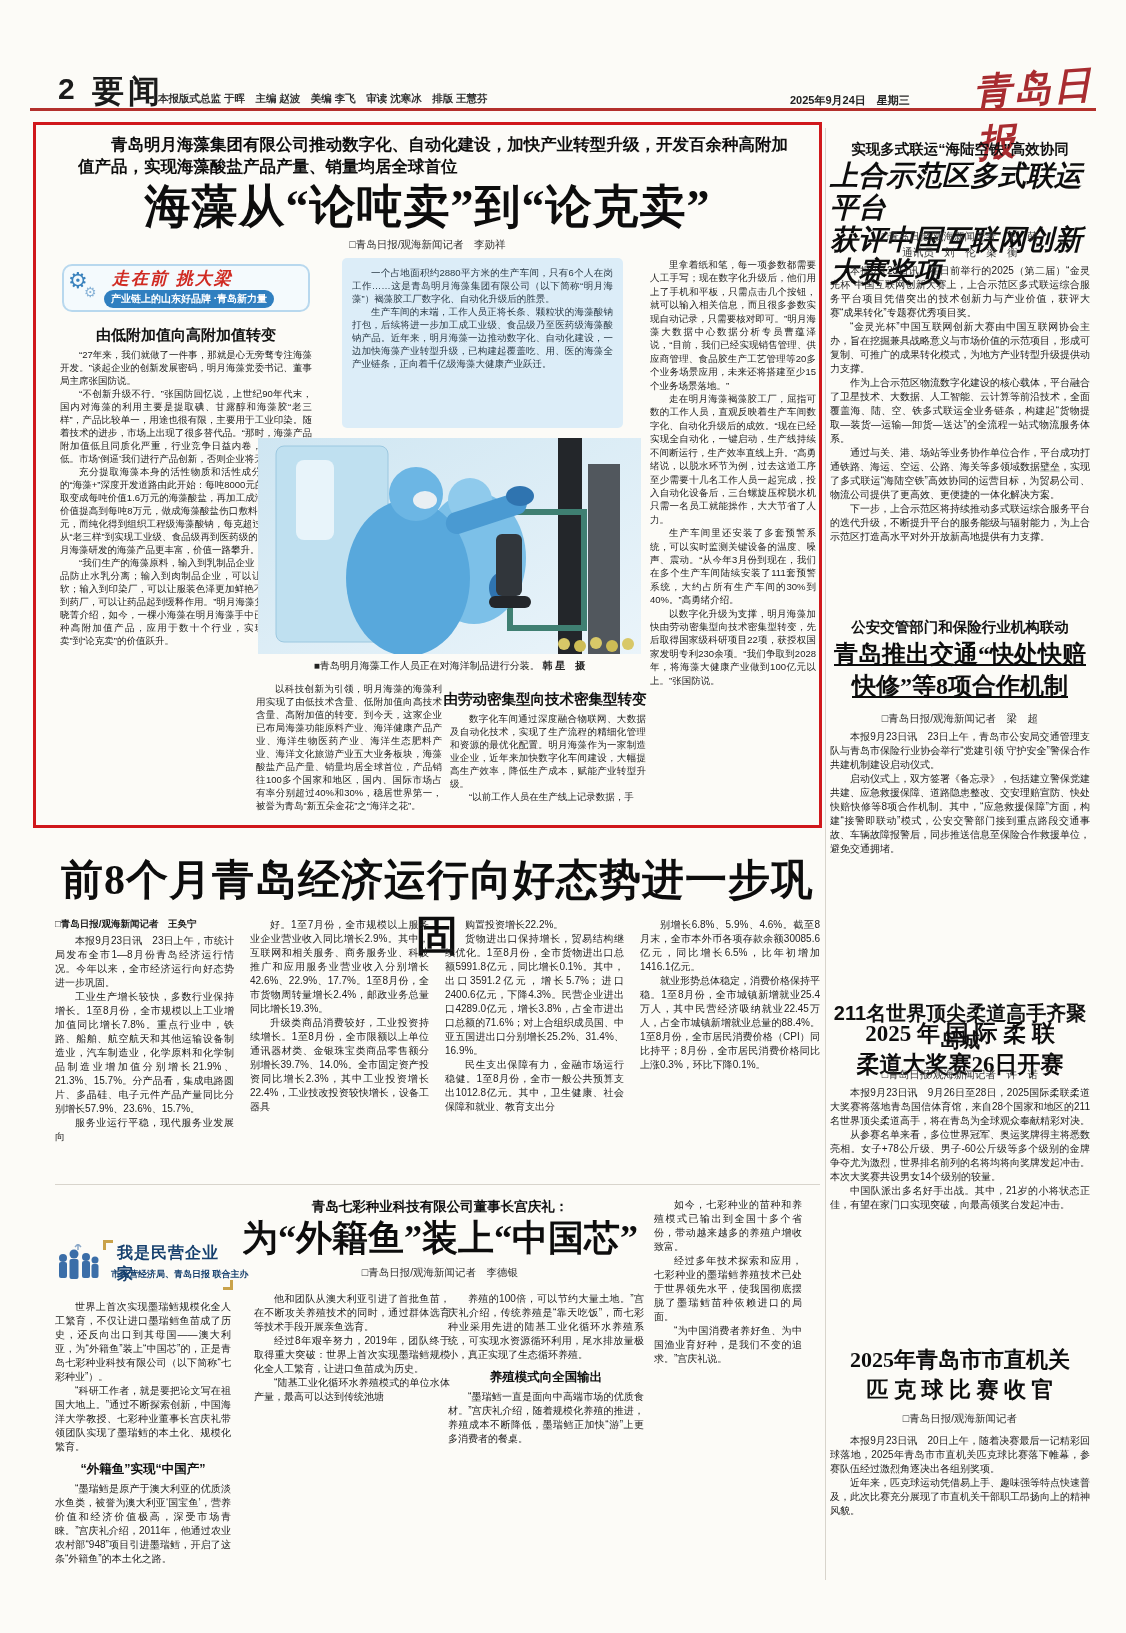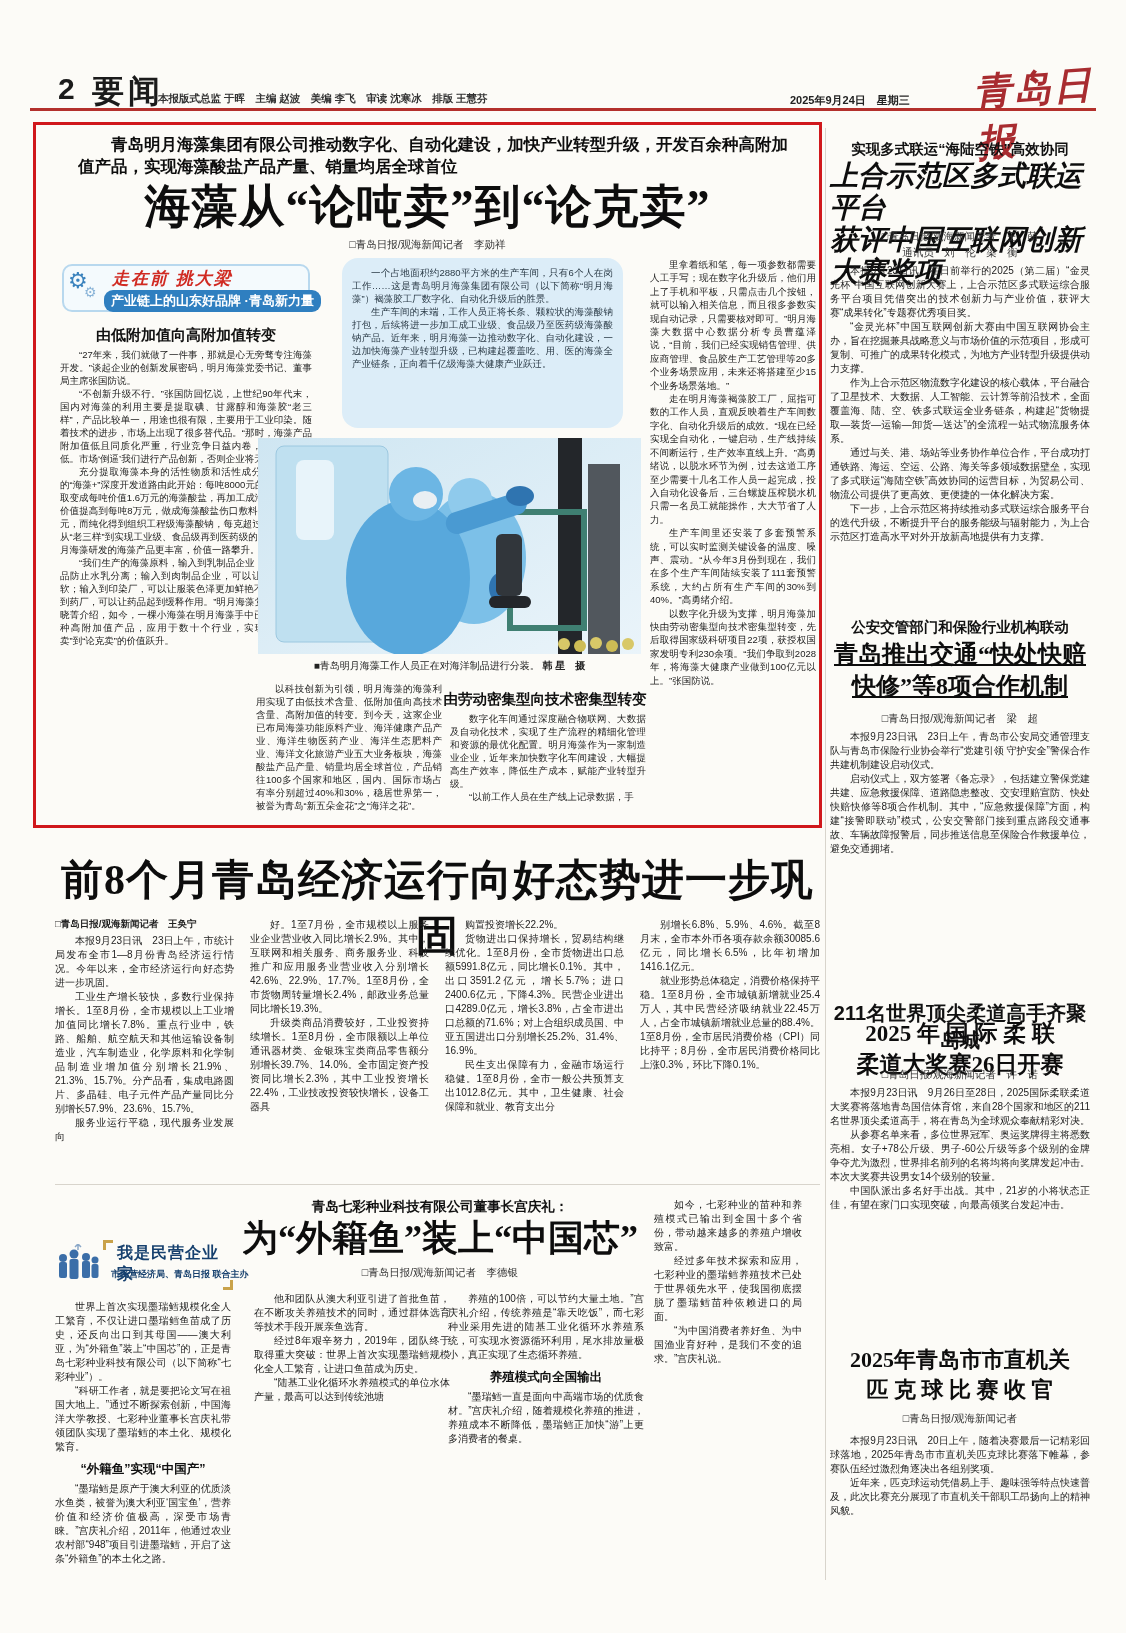--- a/index.html
+++ b/index.html
@@ -32,33 +32,33 @@
   </div>
 
   <div class="bigserif" style="position:absolute;left:40px;top:176px;width:775px;text-align:center;font-size:46px;letter-spacing:1px;">海藻从“论吨卖”到“论克卖”</div>
 
   <div class="byline" style="left:40px;top:238px;width:775px;">□青岛日报/观海新闻记者　李勋祥</div>
 
   <div style="position:absolute;left:62px;top:264px;width:248px;height:48px;border:2px solid #b8d8ee;border-radius:10px;background:#f4fafd;">
     <span style="position:absolute;left:4px;top:2px;font-size:22px;color:#3a82bd;">⚙</span>
     <span style="position:absolute;left:20px;top:18px;font-size:14px;color:#8ab4d8;">⚙</span>
     <div style="position:absolute;left:48px;top:1px;font-size:17px;font-weight:900;font-style:italic;color:#d02a22;letter-spacing:2px;">走在前 挑大梁</div>
-    <div style="position:absolute;left:40px;top:24px;font-size:13px;font-weight:bold;color:#fff;background:#2f7fc0;padding:2px 7px;border-radius:9px;white-space:nowrap;">产业链上的山东好品牌 ·青岛新力量</div>
+    <div style="position:absolute;left:40px;top:24px;font-size:10px;font-weight:bold;color:#fff;background:#2f7fc0;padding:2px 7px;border-radius:9px;white-space:nowrap;">产业链上的山东好品牌 ·青岛新力量</div>
   </div>
 
   <div class="kicker" style="left:60px;top:326px;width:252px;font-size:15px;">由低附加值向高附加值转变</div>
 
   <div class="col" style="left:60px;top:348px;width:252px;height:476px;font-size:9.5px;line-height:13px;">
       <p>“27年来，我们就做了一件事，那就是心无旁骛专注海藻开发。”谈起企业的创新发展密码，明月海藻党委书记、董事局主席张国防说。</p>
       <p>“不创新升级不行。”张国防回忆说，上世纪90年代末，国内对海藻的利用主要是提取碘、甘露醇和海藻胶“老三样”，产品比较单一，用途也很有限，主要用于工业印染。随着技术的进步，市场上出现了很多替代品。“那时，海藻产品附加值低且同质化严重，行业竞争日益内卷，产品利润降低。市场‘倒逼’我们进行产品创新，否则企业将无法发展。”</p>
       <p>充分提取海藻本身的活性物质和活性成分，明月海藻的“海藻+”深度开发道路由此开始：每吨8000元的海带经过提取变成每吨价值1.6万元的海藻酸盐，再加工成海藻酸纤维，价值提高到每吨8万元，做成海藻酸盐伤口敷料每吨卖240万元，而纯化得到组织工程级海藻酸钠，每克超过1000元……从“老三样”到实现工业级、食品级再到医药级的“三级跳”，明月海藻研发的海藻产品更丰富，价值一路攀升。</p>
       <p>“我们生产的海藻原料，输入到乳制品企业，可以让乳制品防止水乳分离；输入到肉制品企业，可以让肉质更加松软；输入到印染厂，可以让服装色泽更加鲜艳不脱色；输入到药厂，可以让药品起到缓释作用。”明月海藻党委副书记杨晓菁介绍，如今，一棵小海藻在明月海藻手中已裂变出百余种高附加值产品，应用于数十个行业，实现了从“论吨卖”到“论克卖”的价值跃升。</p>
     </div>
 
-  <div class="col" style="left:342px;top:258px;width:281px;height:170px;background:#dcedf8;border-radius:16px;padding:8px 10px;font-size:9.5px;line-height:13px;color:#2a3a46;">
+  <div class="col" style="left:342px;top:258px;width:281px;height:170px;background:#dcedf8;border-radius:5px;padding:8px 10px;font-size:9.5px;line-height:13px;color:#2a3a46;">
       <p>一个占地面积约2880平方米的生产车间，只有6个人在岗工作……这是青岛明月海藻集团有限公司（以下简称“明月海藻”）褐藻胶工厂数字化、自动化升级后的胜景。</p>
       <p>生产车间的末端，工作人员正将长条、颗粒状的海藻酸钠打包，后续将进一步加工成工业级、食品级乃至医药级海藻酸钠产品。近年来，明月海藻一边推动数字化、自动化建设，一边加快海藻产业转型升级，已构建起覆盖吃、用、医的海藻全产业链条，正向着千亿级海藻大健康产业跃迁。</p>
     </div>
 
   <div style="position:absolute;left:258px;top:438px;width:383px;height:216px;overflow:hidden;">
     <svg width="383" height="216" viewBox="0 0 383 216" xmlns="http://www.w3.org/2000/svg">
       <defs>
         <linearGradient id="bg" x1="0" y1="0" x2="1" y2="1">
           <stop offset="0" stop-color="#cfe6f2"></stop>
             <stop offset="1" stop-color="#eaf4fa"></stop>

